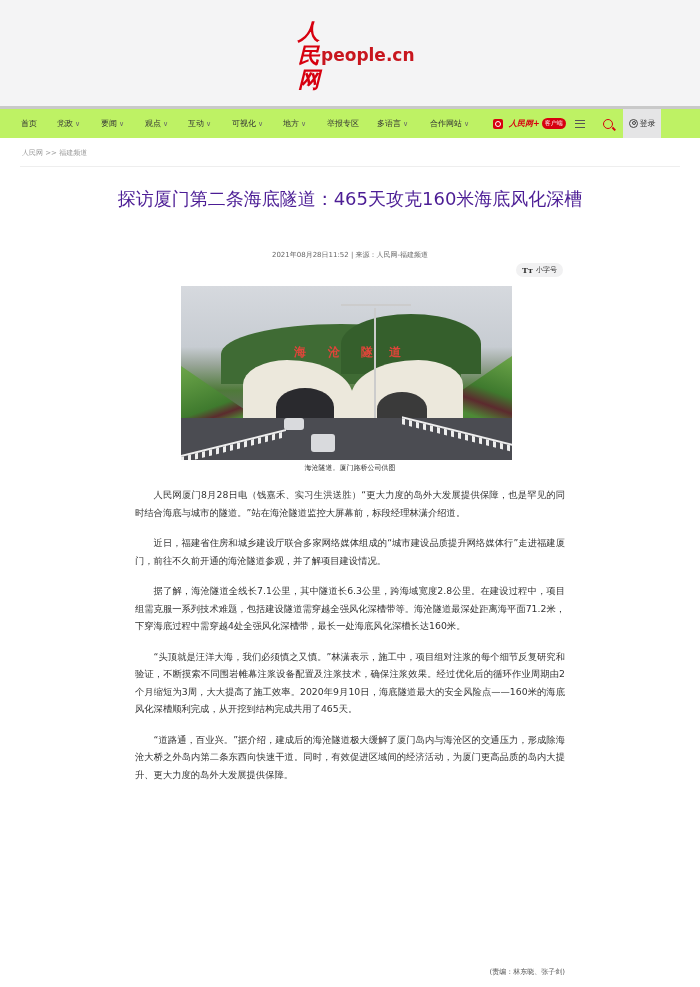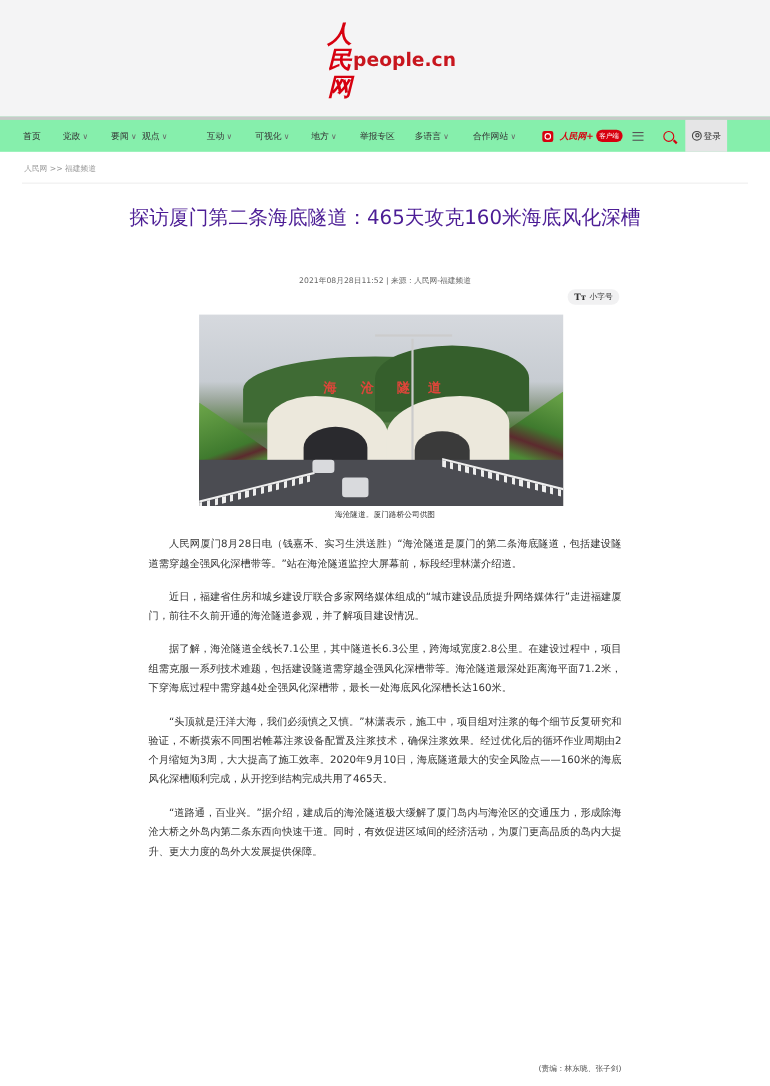--- a/index.html
+++ b/index.html
@@ -16,21 +16,21 @@
   .logo-mark {
     width: 34px; height: 34px; border-radius: 50%; position: relative;
     background: radial-gradient(circle at 60% 45%, #f4f4f5 0 7px, transparent 8px),
                 conic-gradient(from 200deg, #f39800, #e60012 45%, #c40010 75%, #f39800);
   }
   .logo-text { margin-left: 6px; display: flex; flex-direction: row; align-items: center; }
   .logo-cn { color: #d7000f; font-family: "DejaVu Serif", serif; font-size: 22px; font-style: italic; font-weight: bold; line-height: 24px; letter-spacing: 1px; }
   .logo-en { color: #c8161e; font-size: 17px; font-weight: bold; line-height: 12px; }
 
   .nav {
-    height: 32px; background: #86efac; border-top: 3px solid #c9c9c9;
+    height: 32px; background: #bef264; border-top: 3px solid #c9c9c9;
     display: flex; align-items: center; position: relative;
   }
   .nav-item {
     font-size: 8px; color: #333; display: flex; align-items: center;
     position: absolute; top: 0; height: 29px; white-space: nowrap;
   }
   .chev { font-size: 7px; margin-left: 2px; color: #666; }
   .app-badge { display: flex; align-items: center; }
   .app-sq { width: 10px; height: 10px; background: #d7000f; border-radius: 2px; position: relative; }
   .app-sq::after { content: ""; position: absolute; left: 2px; top: 2px; width: 4px; height: 4px; border: 1px solid #fff; border-radius: 50%; }
@@ -98,21 +98,21 @@
       <span>首页</span>
     </div>
   <div class="nav-item" style="left:57px">
       <span>党政</span>
       <span class="chev">∨</span>
     </div>
   <div class="nav-item" style="left:101px">
       <span>要闻</span>
       <span class="chev">∨</span>
     </div>
-  <div class="nav-item" style="left:129px">
+  <div class="nav-item" style="left:145px">
       <span>观点</span>
       <span class="chev">∨</span>
     </div>
   <div class="nav-item" style="left:188px">
       <span>互动</span>
       <span class="chev">∨</span>
     </div>
   <div class="nav-item" style="left:232px">
       <span>可视化</span>
       <span class="chev">∨</span>
@@ -176,19 +176,19 @@
   <div class="pole" style="left:160px; top:18px; width:70px; height:1.5px;"></div>
   <div class="road"></div>
   <div class="rail" style="left:0; width:105px; bottom:10px; transform:skewY(-14deg);"></div>
   <div class="rail" style="right:0; width:110px; bottom:22px; transform:skewY(14deg);"></div>
   <div class="car" style="left:130px; bottom:8px; width:24px; height:18px;"></div>
   <div class="car" style="left:103px; bottom:30px; width:20px; height:12px;"></div>
 </div>
 <div class="caption">海沧隧道。厦门路桥公司供图</div>
 
 <div class="body">
-  <p class="para">人民网厦门8月28日电（钱嘉禾、实习生洪送胜）“海沧隧道是厦门的第二条海底隧道，包括建设隧道需穿越全强风化深槽带等。”站在海沧隧道监控大屏幕前，标段经理林潇介绍道。</p>
+  <p class="para">人民网厦门8月28日电（钱嘉禾、实习生洪送胜）“更大力度的岛外大发展提供保障，也是罕见的同时结合海底与城市的隧道。”站在海沧隧道监控大屏幕前，标段经理林潇介绍道。</p>
   <p class="para">近日，福建省住房和城乡建设厅联合多家网络媒体组成的“城市建设品质提升网络媒体行”走进福建厦门，前往不久前开通的海沧隧道参观，并了解项目建设情况。</p>
   <p class="para">据了解，海沧隧道全线长7.1公里，其中隧道长6.3公里，跨海域宽度2.8公里。在建设过程中，项目组需克服一系列技术难题，包括建设隧道需穿越全强风化深槽带等。海沧隧道最深处距离海平面71.2米，下穿海底过程中需穿越4处全强风化深槽带，最长一处海底风化深槽长达160米。</p>
   <p class="para">“头顶就是汪洋大海，我们必须慎之又慎。”林潇表示，施工中，项目组对注浆的每个细节反复研究和验证，不断摸索不同围岩帷幕注浆设备配置及注浆技术，确保注浆效果。经过优化后的循环作业周期由2个月缩短为3周，大大提高了施工效率。2020年9月10日，海底隧道最大的安全风险点——160米的海底风化深槽顺利完成，从开挖到结构完成共用了465天。</p>
   <p class="para">“道路通，百业兴。”据介绍，建成后的海沧隧道极大缓解了厦门岛内与海沧区的交通压力，形成除海沧大桥之外岛内第二条东西向快速干道。同时，有效促进区域间的经济活动，为厦门更高品质的岛内大提升、更大力度的岛外大发展提供保障。</p>
 </div>
 <div class="editor">(责编：林东晓、张子剑)</div>
 
 </body></html>

